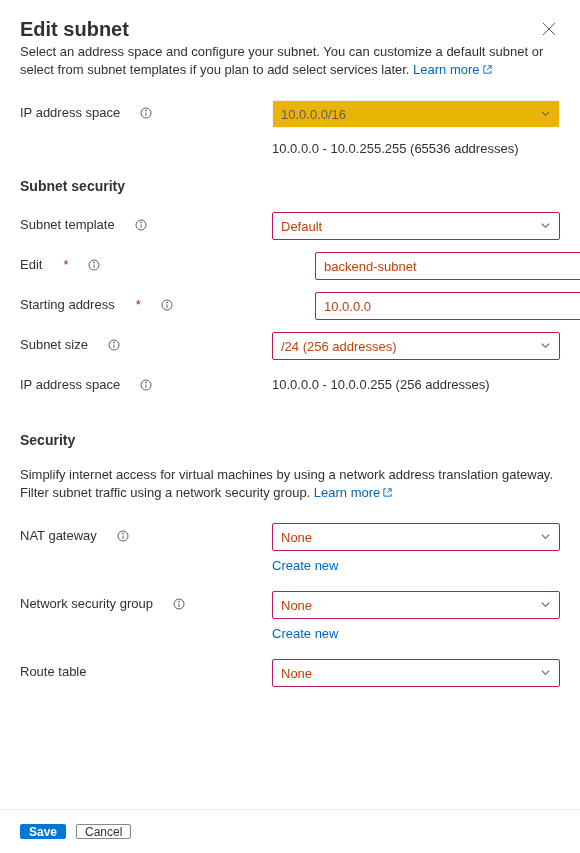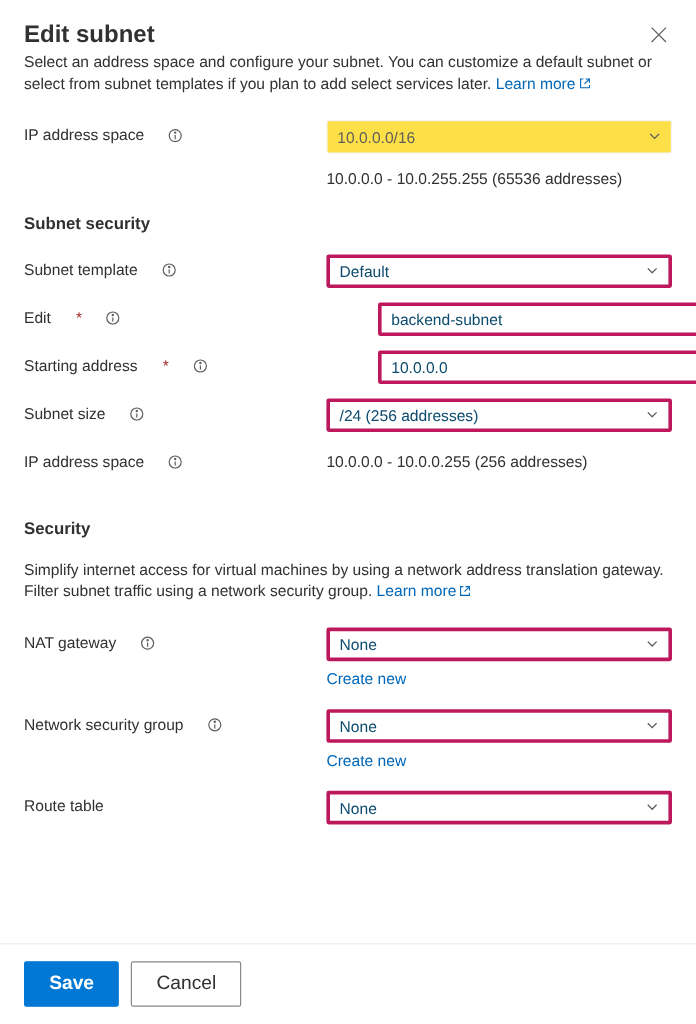--- a/index.html
+++ b/index.html
@@ -26,57 +26,57 @@
     .label-col { width: 252px; flex-shrink: 0; display: flex; align-items: center; gap: 20px; padding-top: 5px; font-size: 13px; }
     .field-col { flex: 1; }
     .field-col-stack { display: flex; flex-direction: column; gap: 4px; }
     .required { color: #a4262c; margin-left: 1px; }
     .info-icon { display: inline-flex; align-items: center; cursor: pointer; color: #605e5c; }
     .info-icon svg { width: 12px; height: 12px; }
     .section-title { font-weight: 600; font-size: 14px; margin-top: 22px; margin-bottom: 18px; }
     .select, .input {
       width: 100%;
       height: 28px;
-      border: 3px solid #be185d;
+      border: 1px solid #be185d;
       border-radius: 2px;
       padding: 0 8px;
       font-size: 13px;
       font-family: inherit;
       background: #fff;
-      color: #0c4a6e;
+      color: #c2410c;
       display: flex;
       align-items: center;
       justify-content: space-between;
       cursor: pointer;
     }
     .select.disabled {
-      background: #fde047;
+      background: #eab308;
       border: 1px solid #f3f2f1;
       color: #605e5c;
       cursor: default;
       align-items: center;
     }
     .input { cursor: text; margin-left: 43px; }
     .chevron { color: #605e5c; }
     .chevron svg { width: 11px; height: 11px; }
     .helper-text { font-size: 13px; color: #323130; padding-top: 5px; }
     .link-below { font-size: 13px; margin-top: 3px; }
     .footer {
       position: absolute;
       bottom: 0; left: 0; right: 0;
       border-top: 1px solid #edebe9;
       padding: 14px 20px;
       display: flex;
       gap: 10px;
       background: #fff;
     }
     .btn {
-      height: 38px;
-      padding: 0 20px;
-      font-size: 16px;
+      height: 15px;
+      padding: 0 8px;
+      font-size: 12px;
       font-family: inherit;
       border-radius: 2px;
       cursor: pointer;
       display: inline-flex;
       align-items: center;
     }
     .btn-primary { background: #0078d4; color: #fff; border: 1px solid #0078d4; font-weight: 600; }
     .btn-secondary { background: #fff; color: #323130; border: 1px solid #8a8886; }
   </style>
 </head>

